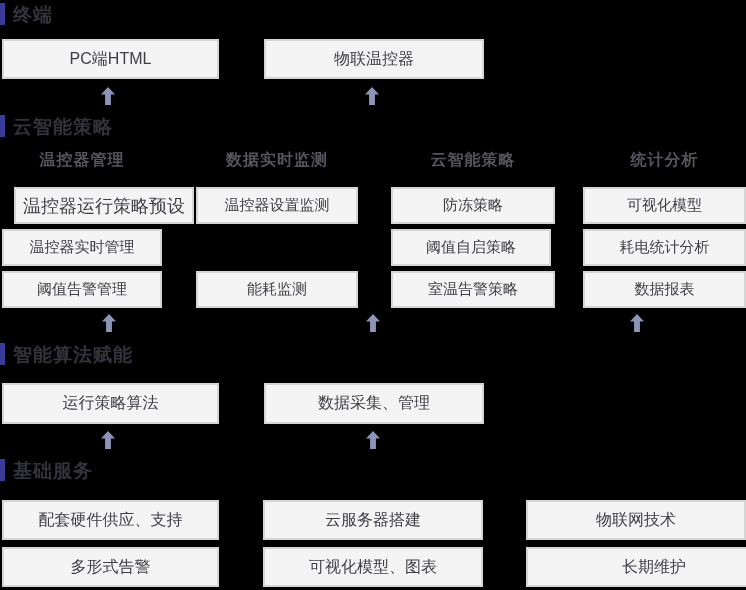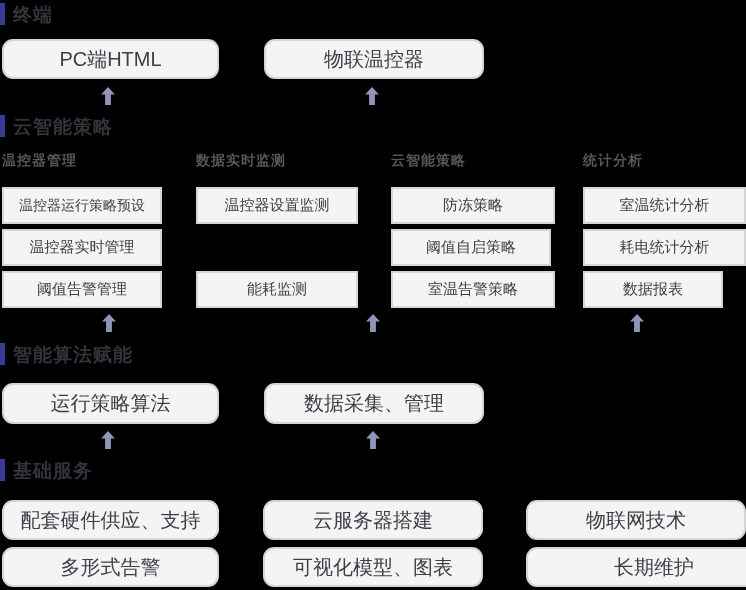--- a/index.html
+++ b/index.html
@@ -27,35 +27,35 @@
   }
   .sec-title{
     position:absolute;left:13px;
     font-size:19px;font-weight:bold;
     color:var(--section-title);
     letter-spacing:1px;
     white-space:nowrap;
   }
   .col-title{
     position:absolute;height:22px;
-    font-size:14px;font-weight:bold;
+    font-size:16px;font-weight:bold;
     color:var(--column-title);
-    text-align:left;line-height:22px;
+    text-align:center;line-height:22px;
     letter-spacing:1px;
   }
   .box{
     position:absolute;
     background:var(--box-bg);
     border:2px solid var(--box-border);
     color:var(--box-text);
     display:flex;align-items:center;justify-content:center;
     font-size:15px;
     white-space:nowrap;
   }
-  .box.big{font-size:20px;border-radius:11px;}
+  .box.big{font-size:16px;}
   .arrow{
     position:absolute;width:14px;height:18px;
     background:var(--arrow);
     clip-path:polygon(50% 0,100% 42%,71% 42%,71% 100%,29% 100%,29% 42%,0 42%);
   }
 </style>
 </head>
 <body>
 
 <div id="canvas">
@@ -70,34 +70,34 @@
   <div class="arrow" style="left:365px;top:87px"></div>
 
   <div class="sec-bar" style="top:115px"></div>
   <div class="sec-title" style="top:114px">云智能策略</div>
 
   <div class="col-title" style="left:2px;top:149px;width:160px">温控器管理</div>
   <div class="col-title" style="left:196px;top:149px;width:162px">数据实时监测</div>
   <div class="col-title" style="left:391px;top:149px;width:164px">云智能策略</div>
   <div class="col-title" style="left:583px;top:149px;width:163px">统计分析</div>
 
-  <div class="box" style="left:2px;top:187px;width:160px;height:37px;font-size:14px">温控器运行策略预设</div>
+  <div class="box" style="left:14px;top:187px;width:180px;height:37px;font-size:18px">温控器运行策略预设</div>
   <div class="box" style="left:2px;top:229px;width:160px;height:37px">温控器实时管理</div>
   <div class="box" style="left:2px;top:271px;width:160px;height:37px">阈值告警管理</div>
 
   <div class="box" style="left:196px;top:187px;width:162px;height:37px">温控器设置监测</div>
   <div class="box" style="left:196px;top:271px;width:162px;height:37px">能耗监测</div>
 
   <div class="box" style="left:391px;top:187px;width:164px;height:37px">防冻策略</div>
   <div class="box" style="left:391px;top:229px;width:160px;height:37px">阈值自启策略</div>
   <div class="box" style="left:391px;top:271px;width:164px;height:37px">室温告警策略</div>
 
-  <div class="box" style="left:583px;top:187px;width:163px;height:37px">室温统计分析</div>
+  <div class="box" style="left:583px;top:187px;width:163px;height:37px">可视化模型</div>
   <div class="box" style="left:583px;top:229px;width:163px;height:37px">耗电统计分析</div>
-  <div class="box" style="left:583px;top:271px;width:140px;height:37px">数据报表</div>
+  <div class="box" style="left:583px;top:271px;width:163px;height:37px">数据报表</div>
 
   <div class="arrow" style="left:102px;top:314px"></div>
   <div class="arrow" style="left:366px;top:314px"></div>
   <div class="arrow" style="left:630px;top:314px"></div>
 
   <div class="sec-bar" style="top:343px"></div>
   <div class="sec-title" style="top:342px">智能算法赋能</div>
 
   <div class="box big" style="left:2px;top:383px;width:217px;height:41px">运行策略算法</div>
   <div class="box big" style="left:264px;top:383px;width:220px;height:41px">数据采集、管理</div>

